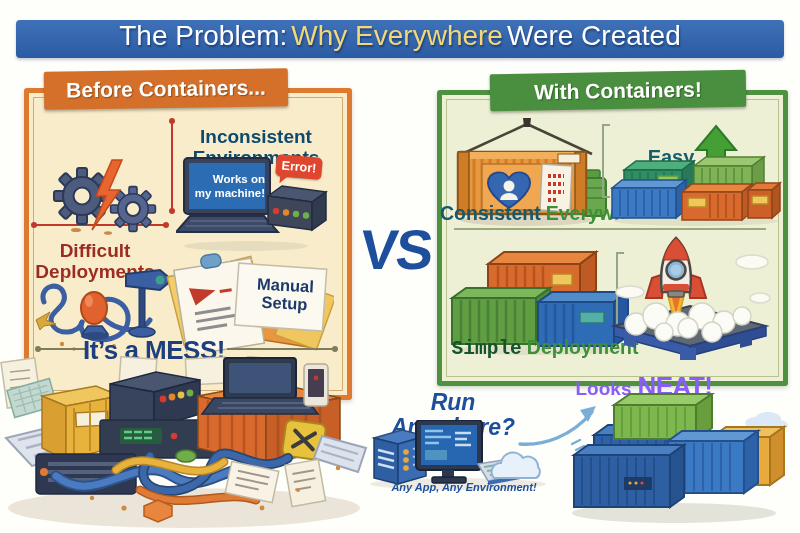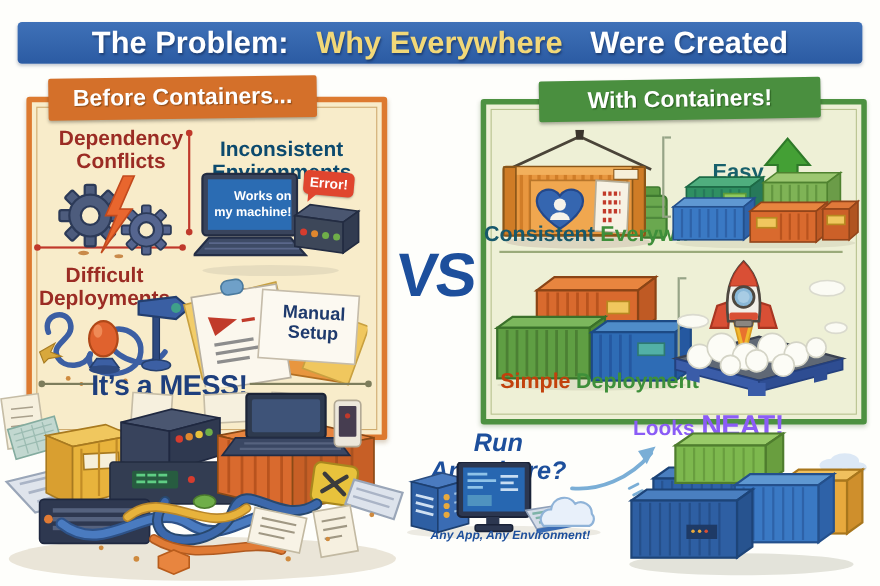--- a/index.html
+++ b/index.html
@@ -6,22 +6,22 @@
   .stage{position:relative;width:800px;height:533px;margin:0 auto;background:#fefefb;overflow:hidden;
          font-family:"Liberation Sans",sans-serif;}
   .abs{position:absolute;}
   .label{font-weight:bold;text-align:center;line-height:1.08;}
   .ml{white-space:pre-line;}
   .italic{font-style:italic;}
 
   
   .title-banner{left:16px;top:20px;width:768px;height:38px;border-radius:4px;
     background:linear-gradient(#3f71b8,#2b5ba3);box-shadow:0 2px 3px rgba(30,50,90,.25);
-    display:flex;align-items:center;justify-content:center;gap:25px;
-    font-size:28px;font-weight:bold;color:#ffffff;text-shadow:1px 2px 2px rgba(15,35,75,.55);}
+    display:flex;justify-content:center;gap:4px;
+    font-size:28px;font-weight:normal;color:#ffffff;text-shadow:1px 2px 2px rgba(15,35,75,.55);}
   .title-banner .hl{color:#f2d878;}
 
   
   .panel{border-radius:3px;}
   .panel-before{left:24px;top:88px;width:318px;height:302px;background:#f8ecca;
     border:5px solid #dd7a30;box-shadow:0 2px 4px rgba(120,80,30,.25);}
   .panel-before .inner{position:absolute;inset:4px;border:1.5px solid #cfab6e;}
   .panel-with{left:437px;top:90px;width:341px;height:286px;background:#eef0d6;
     border:5px solid #4d9141;box-shadow:0 2px 4px rgba(60,100,40,.25);}
   .panel-with .inner{position:absolute;inset:4px;border:1.5px solid #b7c18e;}
@@ -61,21 +61,21 @@
   .lbl-vs{left:350px;top:220px;width:92px;font-size:56px;color:#1d4f9c;transform:skewX(-5deg);letter-spacing:-2px;}
   .lbl-error{left:276px;top:156px;width:46px;height:22px;background:#e0452e;border-radius:5px;
     color:#fff;font-size:12.5px;font-weight:bold;display:flex;align-items:center;justify-content:center;
     transform:rotate(5deg);box-shadow:0 1px 2px rgba(0,0,0,.3);}
   .lbl-error::after{content:"";position:absolute;left:5px;bottom:-7px;width:0;height:0;
     border-top:9px solid #e0452e;border-right:9px solid transparent;}
   .lbl-easy{left:628px;top:123px;width:86px;font-size:20px;color:#17606b;margin-top:24px;}
   .lbl-consist{left:440px;top:203px;width:175px;font-size:19.5px;}
   .lbl-consist .c1{color:#17586b;} .lbl-consist .c2{color:#3e8f3a;margin-left:5px;}
   .lbl-simple{left:450px;top:337px;width:190px;font-size:19.5px;}
-  .lbl-simple .c1{color:#c2410c;} .lbl-simple .c2{color:#3e8f3a;margin-left:5px;}
+  .lbl-simple .c1{color:#14532d;font-family:Liberation Mono, monospace;} .lbl-simple .c2{color:#3e8f3a;margin-left:5px;}
   .lbl-run{left:372px;top:390px;width:162px;font-size:23px;color:#1d4f9c;}
   .lbl-anyapp{left:364px;top:482px;width:200px;font-size:11px;color:#1d4f9c;}
   .lbl-neat{left:574px;top:372px;width:140px;color:#8b5cf6;}
   .lbl-neat .w1{font-size:19px;} .lbl-neat .w2{font-size:26px;margin-left:6px;letter-spacing:-0.5px;}
   svg{display:block;}
 </style>
 </head>
 <body>
 
 <div class="stage">
@@ -86,22 +86,20 @@
     <span>Were Created</span>
   </div>
 
   <div class="abs panel panel-before">
       <div class="inner"></div>
     </div>
   <div class="abs ribbon ribbon-before">
     <span>Before Containers...</span>
   </div>
 
-  <div class="abs label ml lbl-dep">Dependency
-Conflicts</div>
   <div class="abs label ml lbl-inc">Inconsistent
 Environments</div>
   <div class="abs vdiv-red"></div>
   <div class="abs hdiv-red"></div>
 
   <svg class="abs" style="left:48px;top:156px" width="115" height="80" viewBox="0 0 115 80">
     <g fill="#4d5c7d" stroke="#2c3a58" stroke-width="2">
       <g transform="translate(34,40)">
         <rect x="-5" y="-28" width="10" height="13" rx="2"></rect>
           <rect x="-5" y="-28" width="10" height="13" rx="2" transform="rotate(45)"></rect>

